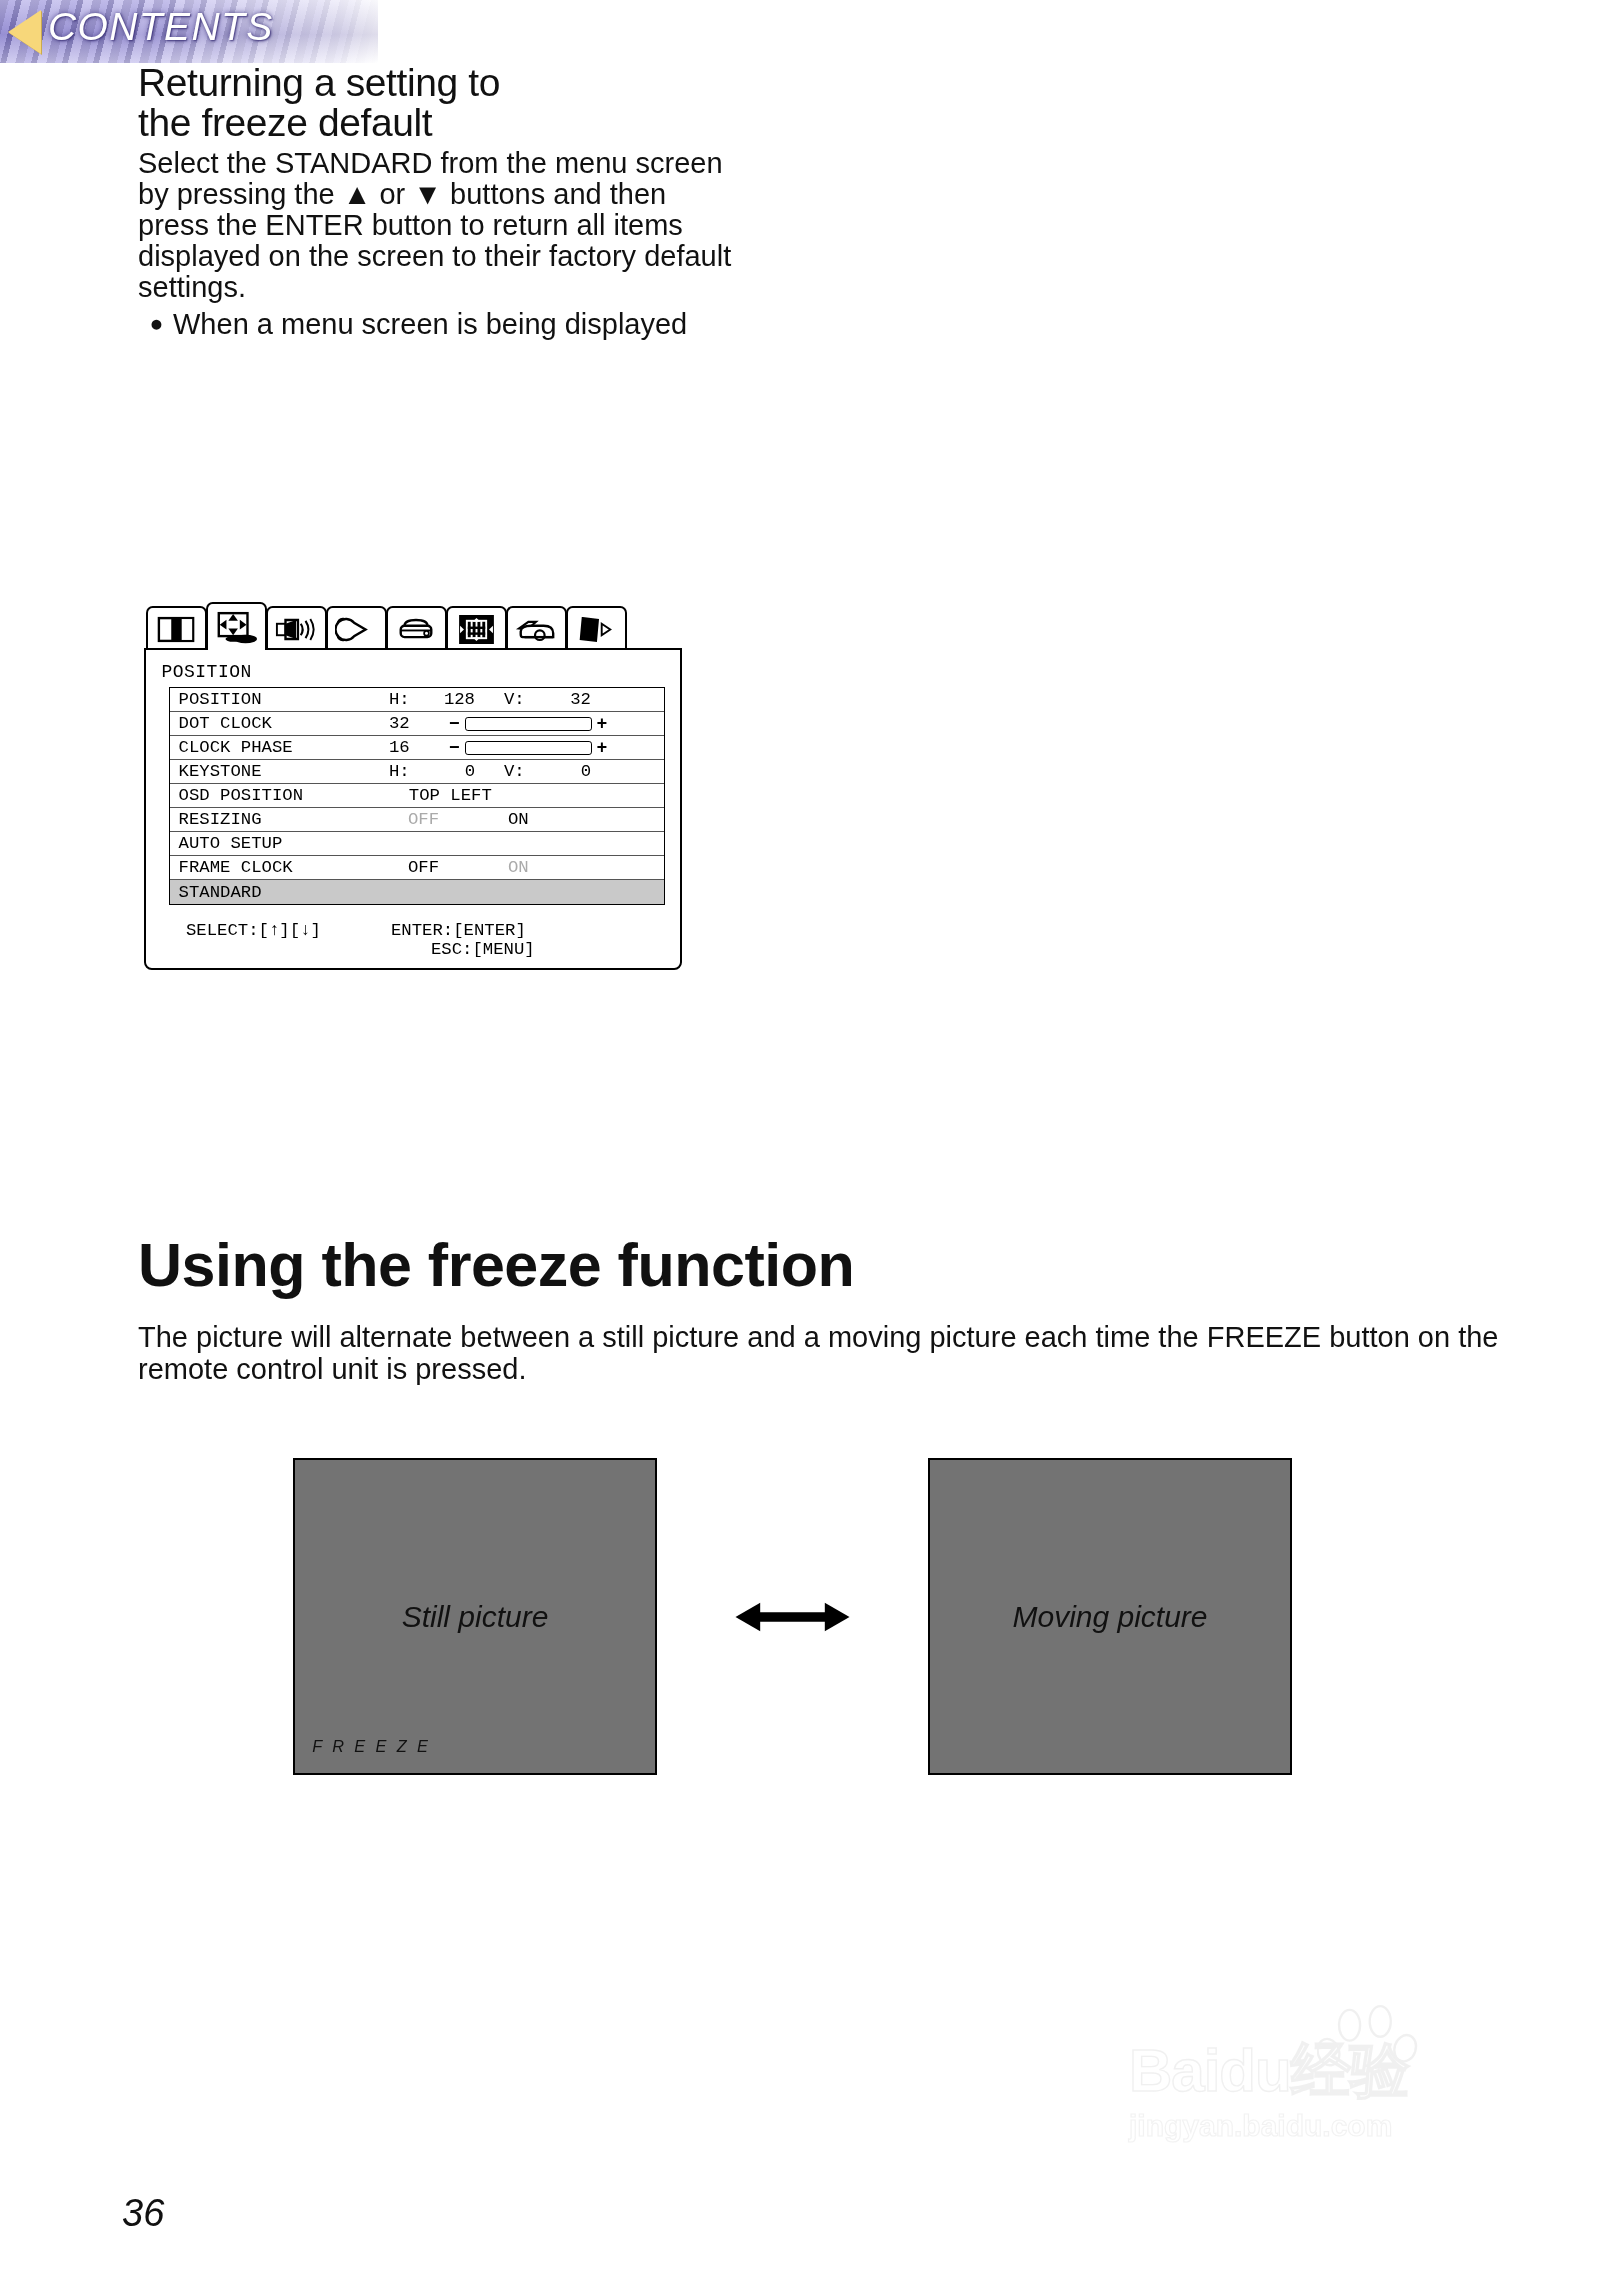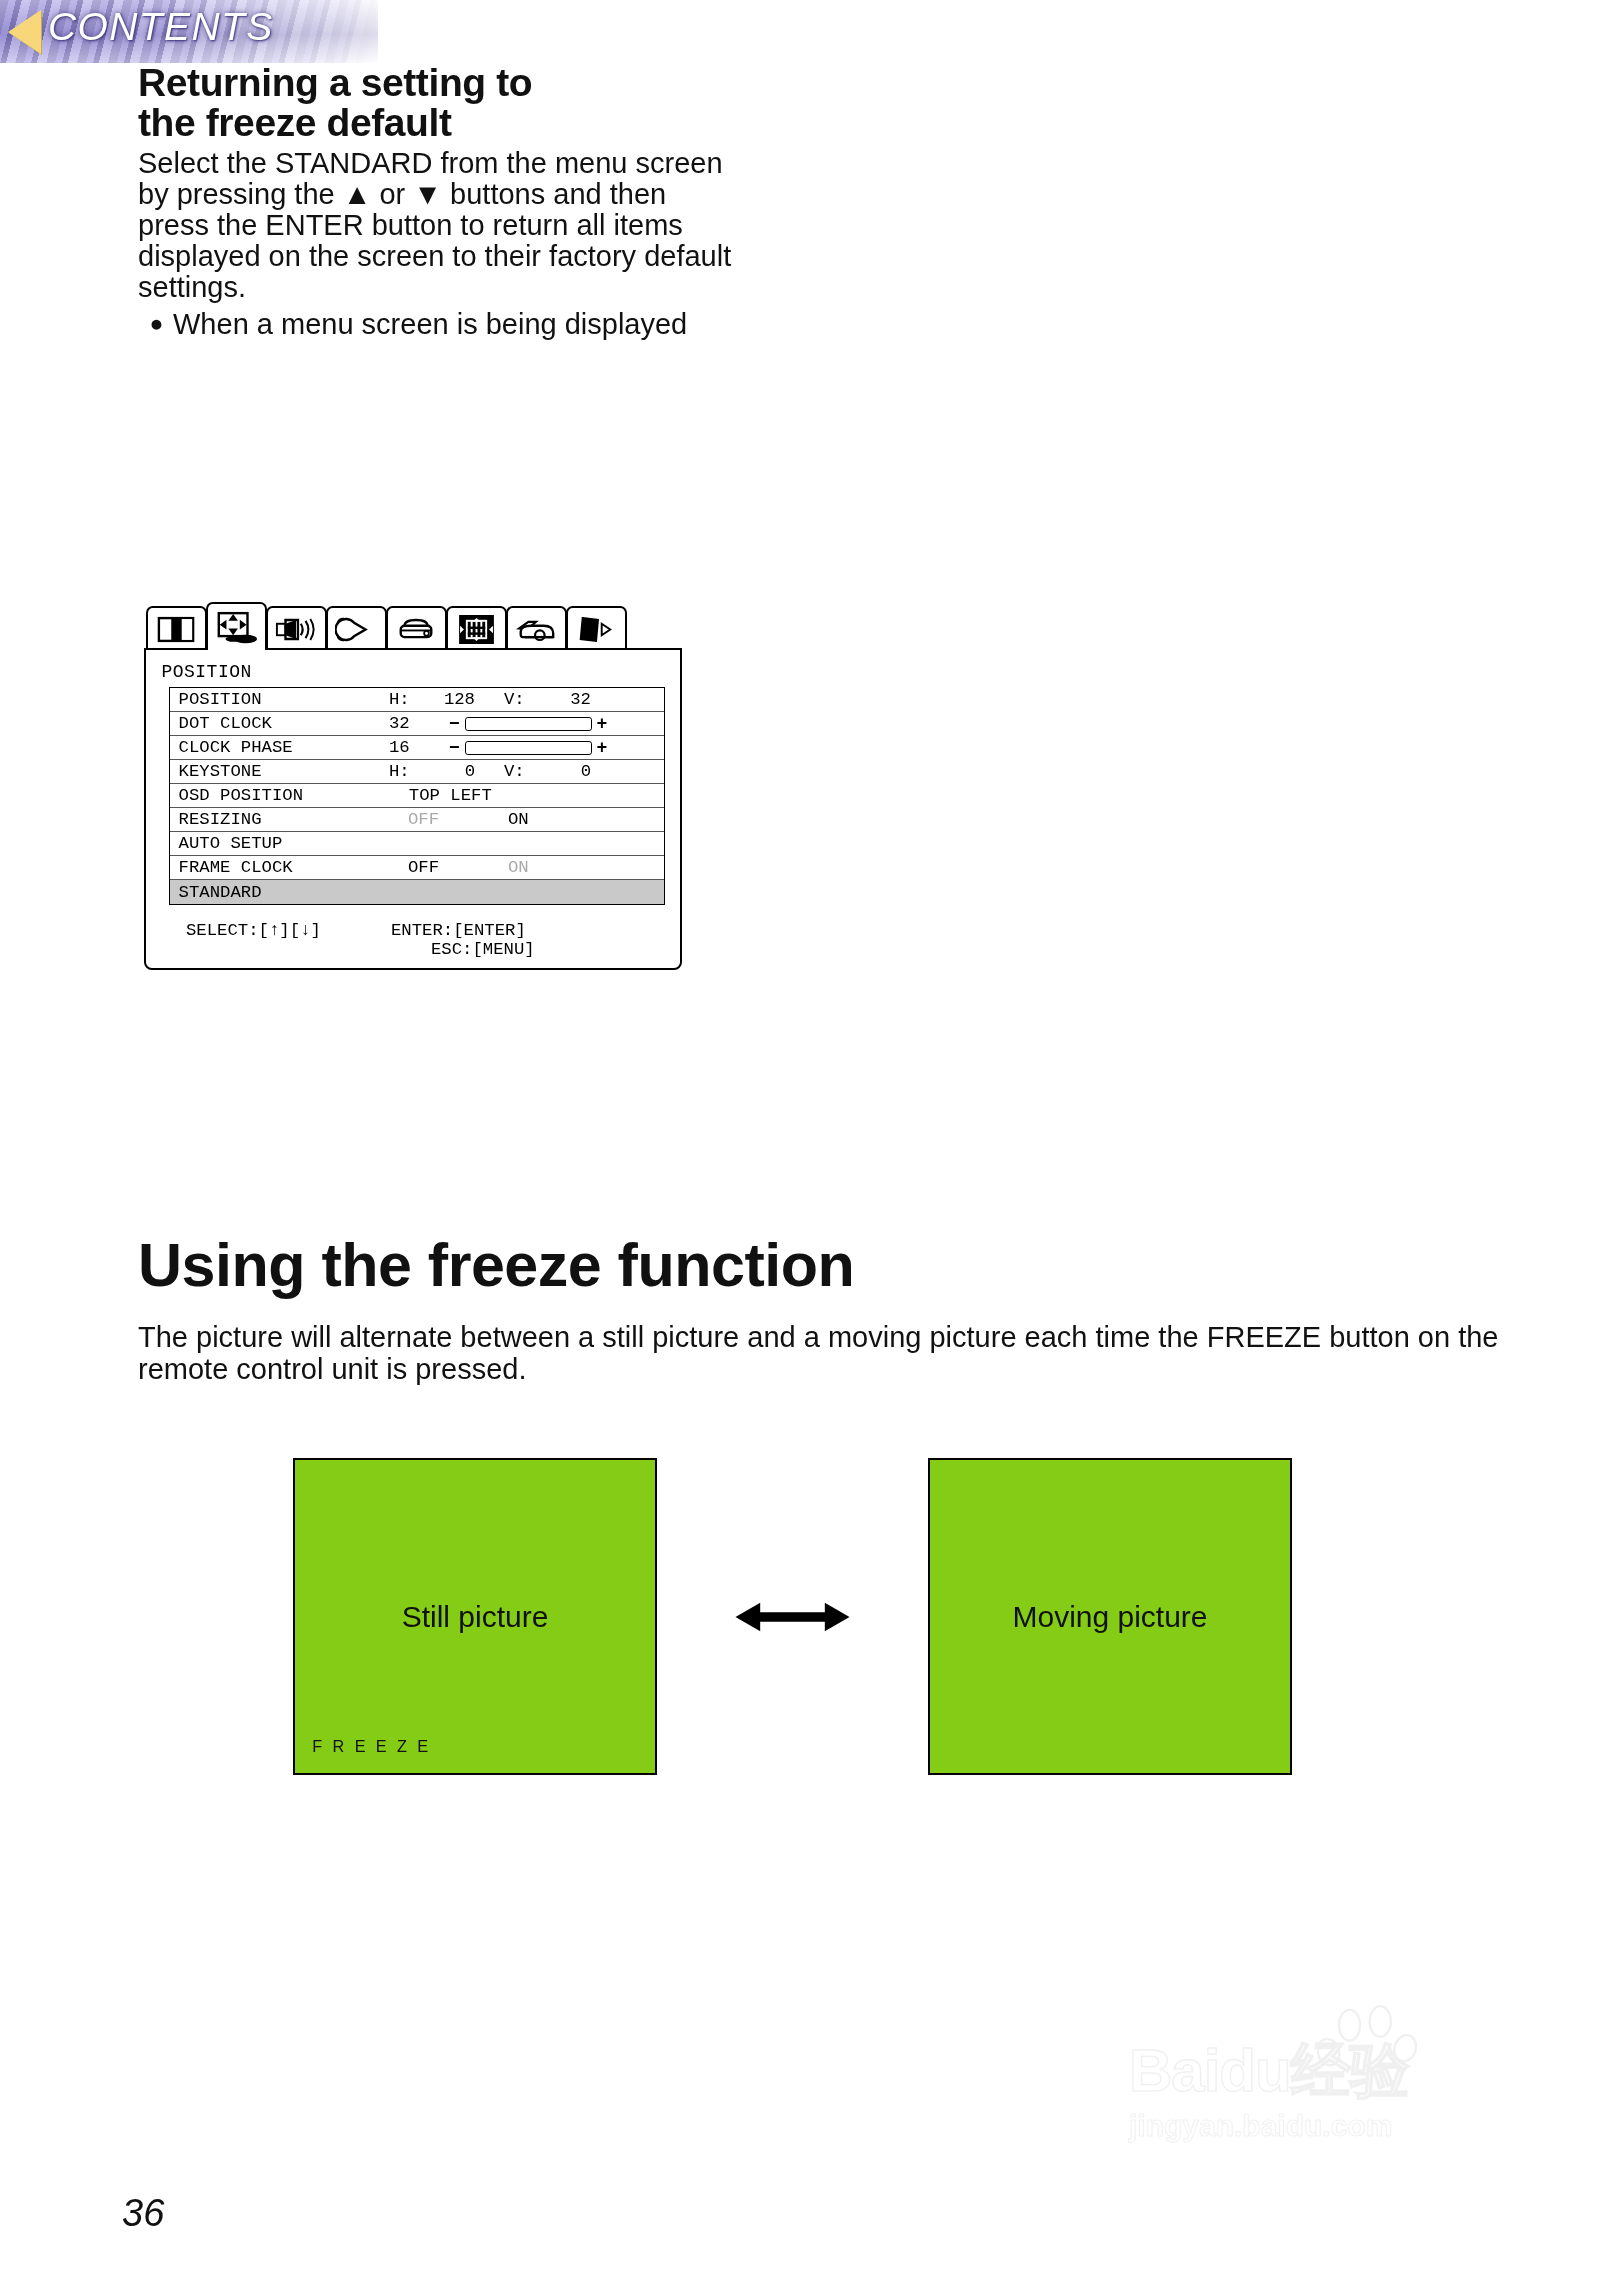--- a/index.html
+++ b/index.html
@@ -59,21 +59,21 @@
   }
 
   
   .col-left {
     position: absolute;
     left: 138px; top: 63px;
     width: 596px;
   }
   .h2 {
     font-size: 39px;
-    font-weight: bold;
+    font-weight: normal;
     line-height: 1.02;
     color: #111;
     letter-spacing: -0.4px;
     margin: 0 0 5.8px 0;
   }
   .body-text {
     font-size: 29px;
     line-height: 1.07;
     color: #111;
     margin: 0;
@@ -231,21 +231,22 @@
     position: absolute;
     left: 293px; top: 1458px;
     width: 999px;
     display: flex;
     align-items: center;
   }
   .pic-box {
     width: 364px; height: 317px;
     border: 2.9px solid #000;
     position: relative;
-    background: #84cc16;
+    background: #737373;
+    font-style: italic;
   }
   .pic-label {
     position: absolute;
     left: 0; right: 0;
     top: 50%;
     transform: translateY(-50%);
     text-align: center;
     font-size: 30px;
     color: #111;
   }

